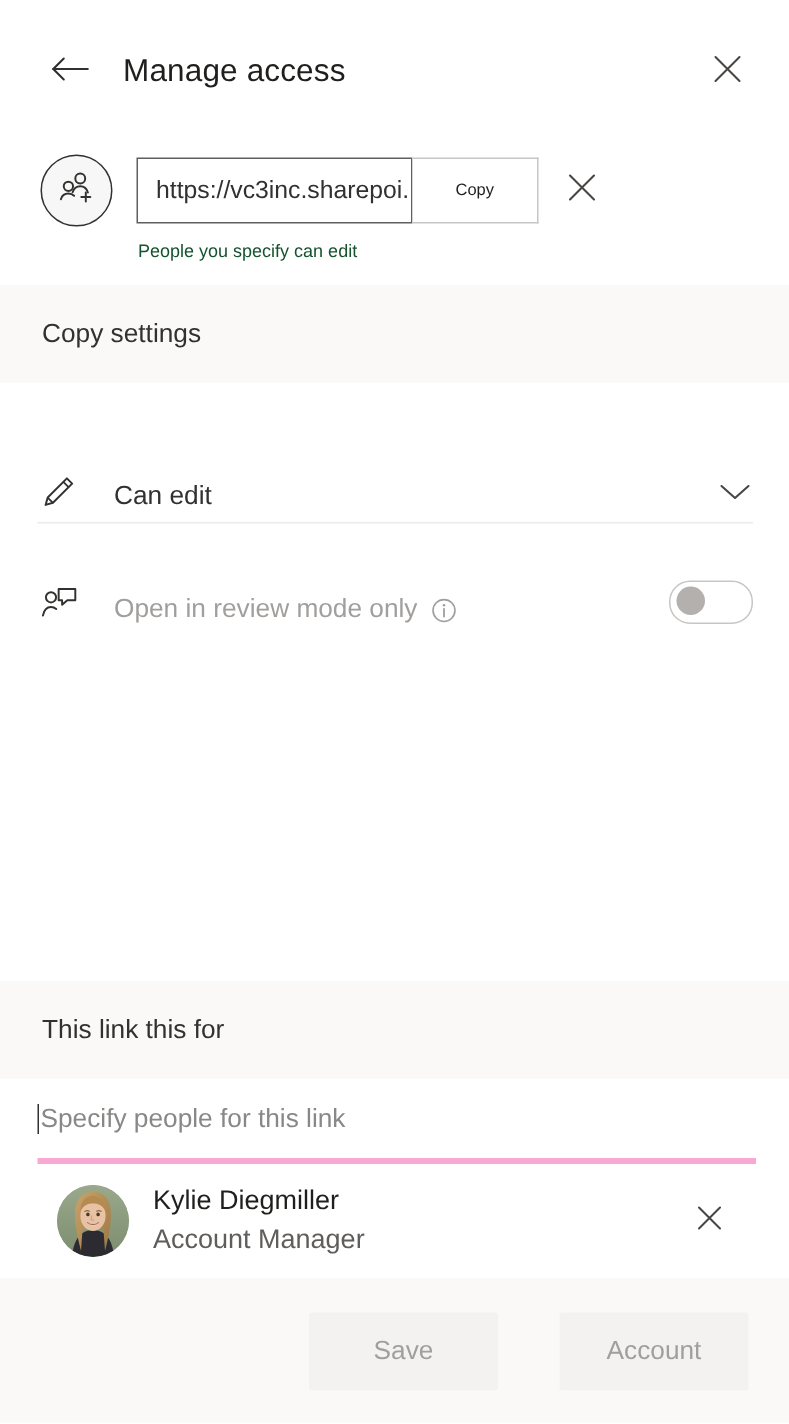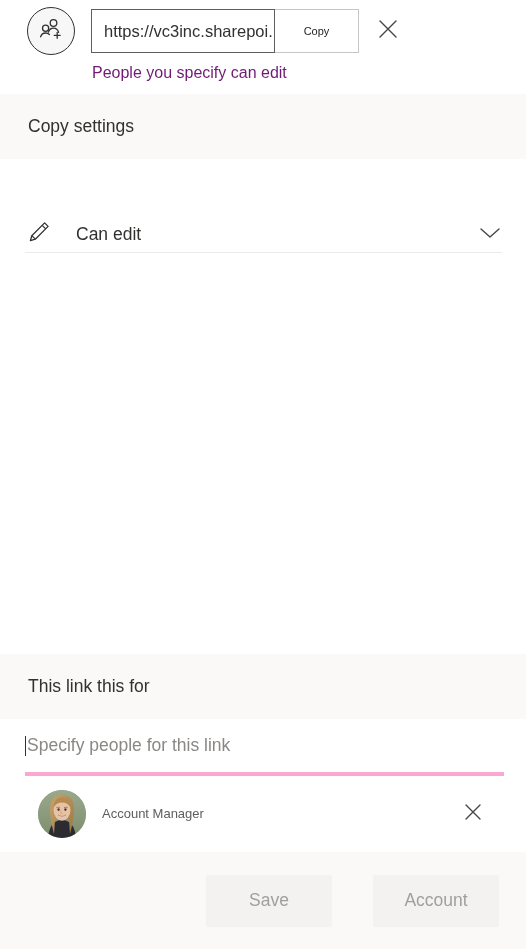--- a/index.html
+++ b/index.html
@@ -119,22 +119,22 @@
   .link-x {
     margin-left: 12px;
     width: 34px;
     height: 34px;
     display: flex;
     align-items: center;
     justify-content: center;
     cursor: pointer;
   }
   .link-subtext {
-    font-size: 16px;
-    color: #701a75;
+    font-size: 12px;
+    color: #14532d;
     padding-left: 92px;
     margin-top: 2px;
     height: 30px;
     flex: 0 0 30px;
   }
 
   
   .band {
     background: #faf9f8;
     height: 65px;
@@ -254,21 +254,21 @@
     flex: 1 1 auto;
     min-width: 0;
   }
   .person-name {
     font-size: 18px;
     color: #201f1e;
     line-height: 1.3;
     white-space: nowrap;
   }
   .person-role {
-    font-size: 13px;
+    font-size: 18px;
     color: #605e5c;
     line-height: 1.45;
     white-space: nowrap;
   }
   .person-x {
     width: 34px;
     height: 34px;
     flex: 0 0 34px;
     display: flex;
     align-items: center;
@@ -301,20 +301,39 @@
     cursor: default;
     margin-left: 17px;
     padding: 0 16px;
   }
 </style>
 </head>
 <body>
 
 <div class="panel">
 
+  <div class="header">
+    <div class="back-btn">
+      <span>
+        <svg width="28" height="20" viewBox="0 0 28 20" fill="none">
+          <path d="M2.5 10 H25.5" stroke="#323130" stroke-width="1.4" stroke-linecap="round"></path>
+          <path d="M9.5 3 L2.5 10 L9.5 17" stroke="#323130" stroke-width="1.4" stroke-linecap="round" stroke-linejoin="round" fill="none"></path>
+        </svg>
+      </span>
+    </div>
+    <div class="header-title">Manage access</div>
+    <div class="header-spacer"></div>
+    <div class="close-btn">
+      <span>
+        <svg width="22" height="22" viewBox="0 0 22 22" fill="none">
+          <path d="M3 3 L19 19 M19 3 L3 19" stroke="#484644" stroke-width="1.4" stroke-linecap="round"></path>
+        </svg>
+      </span>
+    </div>
+  </div>
 
   <div class="link-row">
     <div class="people-badge">
       <span>
         <svg width="28" height="24" viewBox="0 0 28 24" fill="none">
           <circle cx="16.5" cy="6" r="3.3" stroke="#323130" stroke-width="1.3"></circle>
           <path d="M11.4 15.2 C12.3 12.4 14.2 11.2 16.5 11.2 C18.9 11.2 20.8 12.5 21.6 15.4" stroke="#323130" stroke-width="1.3" stroke-linecap="round" fill="none"></path>
           <circle cx="8.6" cy="11.2" r="3.1" stroke="#323130" stroke-width="1.3"></circle>
           <path d="M3.6 19.8 C4.4 17.2 6.3 16 8.6 16 C10.1 16 11.4 16.5 12.4 17.5" stroke="#323130" stroke-width="1.3" stroke-linecap="round" fill="none"></path>
           <path d="M17.2 18.3 H23.2 M20.2 15.3 V21.3" stroke="#323130" stroke-width="1.3" stroke-linecap="round"></path>
@@ -351,20 +370,41 @@
       <div class="setting-label">Can edit</div>
       <div class="setting-spacer"></div>
       <span>
         <svg width="24" height="16" viewBox="0 0 24 16" fill="none">
           <path d="M3 4 L12 12 L21 4" stroke="#484644" stroke-width="1.4" stroke-linecap="round" stroke-linejoin="round" fill="none"></path>
         </svg>
       </span>
     </div>
     <div class="divider"></div>
 
+    <div class="setting-row disabled" style="margin-top:17px;">
+      <div class="setting-icon">
+        <svg width="28" height="26" viewBox="0 0 28 26" fill="none">
+          <circle cx="8" cy="8.2" r="3.4" stroke="#323130" stroke-width="1.3"></circle>
+          <path d="M2.6 20.4 C3.3 16.6 5.4 14.6 8 14.6 C9.3 14.6 10.5 15.1 11.5 16" stroke="#323130" stroke-width="1.3" stroke-linecap="round" fill="none"></path>
+          <path d="M13.1 2.6 H24.2 V10.1 H18.9 L15.4 13.2 V10.1 H13.1 Z" stroke="#323130" stroke-width="1.3" stroke-linejoin="round" fill="none"></path>
+        </svg>
+      </div>
+      <div class="setting-label muted">Open in review mode only</div>
+      <span class="info-icon">
+        <svg width="18" height="18" viewBox="0 0 18 18" fill="none">
+          <circle cx="9" cy="9" r="7.3" stroke="#a19f9d" stroke-width="1.1"></circle>
+          <path d="M9 7.9 V13" stroke="#a19f9d" stroke-width="1.2" stroke-linecap="round"></path>
+          <circle cx="9" cy="5.5" r="0.85" fill="#a19f9d"></circle>
+        </svg>
+      </span>
+      <div class="setting-spacer"></div>
+      <div class="toggle">
+        <div class="toggle-knob"></div>
+      </div>
+    </div>
   </div>
 
   <div class="gap-filler"></div>
 
   <div class="band">
     <span>This link this for</span>
   </div>
 
   <div class="picker-wrap">
     <div class="picker-input">
@@ -398,20 +438,21 @@
             <ellipse cx="27.4" cy="19.6" rx="1.15" ry="1.3" fill="#4a3a2a"></ellipse>
             <path d="M20.6 25.4 C22 26.6 26 26.6 27.4 25.4 C26.4 27.6 21.6 27.6 20.6 25.4 Z" fill="#ffffff"></path>
             <path d="M20.3 25 C22 26.9 26 26.9 27.7 25" stroke="#9d6a5a" stroke-width="0.7" fill="none" stroke-linecap="round"></path>
             <path d="M23.2 20.5 L22.6 23.2 L24.3 23.4" stroke="#c89b7c" stroke-width="0.65" fill="none" stroke-linecap="round"></path>
             <path d="M18.5 17.6 C19.4 17.0 20.7 17.0 21.6 17.5" stroke="#8c6a43" stroke-width="0.75" fill="none" stroke-linecap="round"></path>
             <path d="M26.4 17.5 C27.3 17.0 28.6 17.0 29.5 17.6" stroke="#8c6a43" stroke-width="0.75" fill="none" stroke-linecap="round"></path>
           </g>
         </svg>
       </div>
       <div class="person-text">
+        <div class="person-name">Kylie Diegmiller</div>
         <div class="person-role">Account Manager</div>
       </div>
       <div class="person-x">
         <span>
           <svg width="20" height="20" viewBox="0 0 20 20" fill="none">
             <path d="M3 3 L17 17 M17 3 L3 17" stroke="#484644" stroke-width="1.35" stroke-linecap="round"></path>
           </svg>
         </span>
       </div>
     </div>

